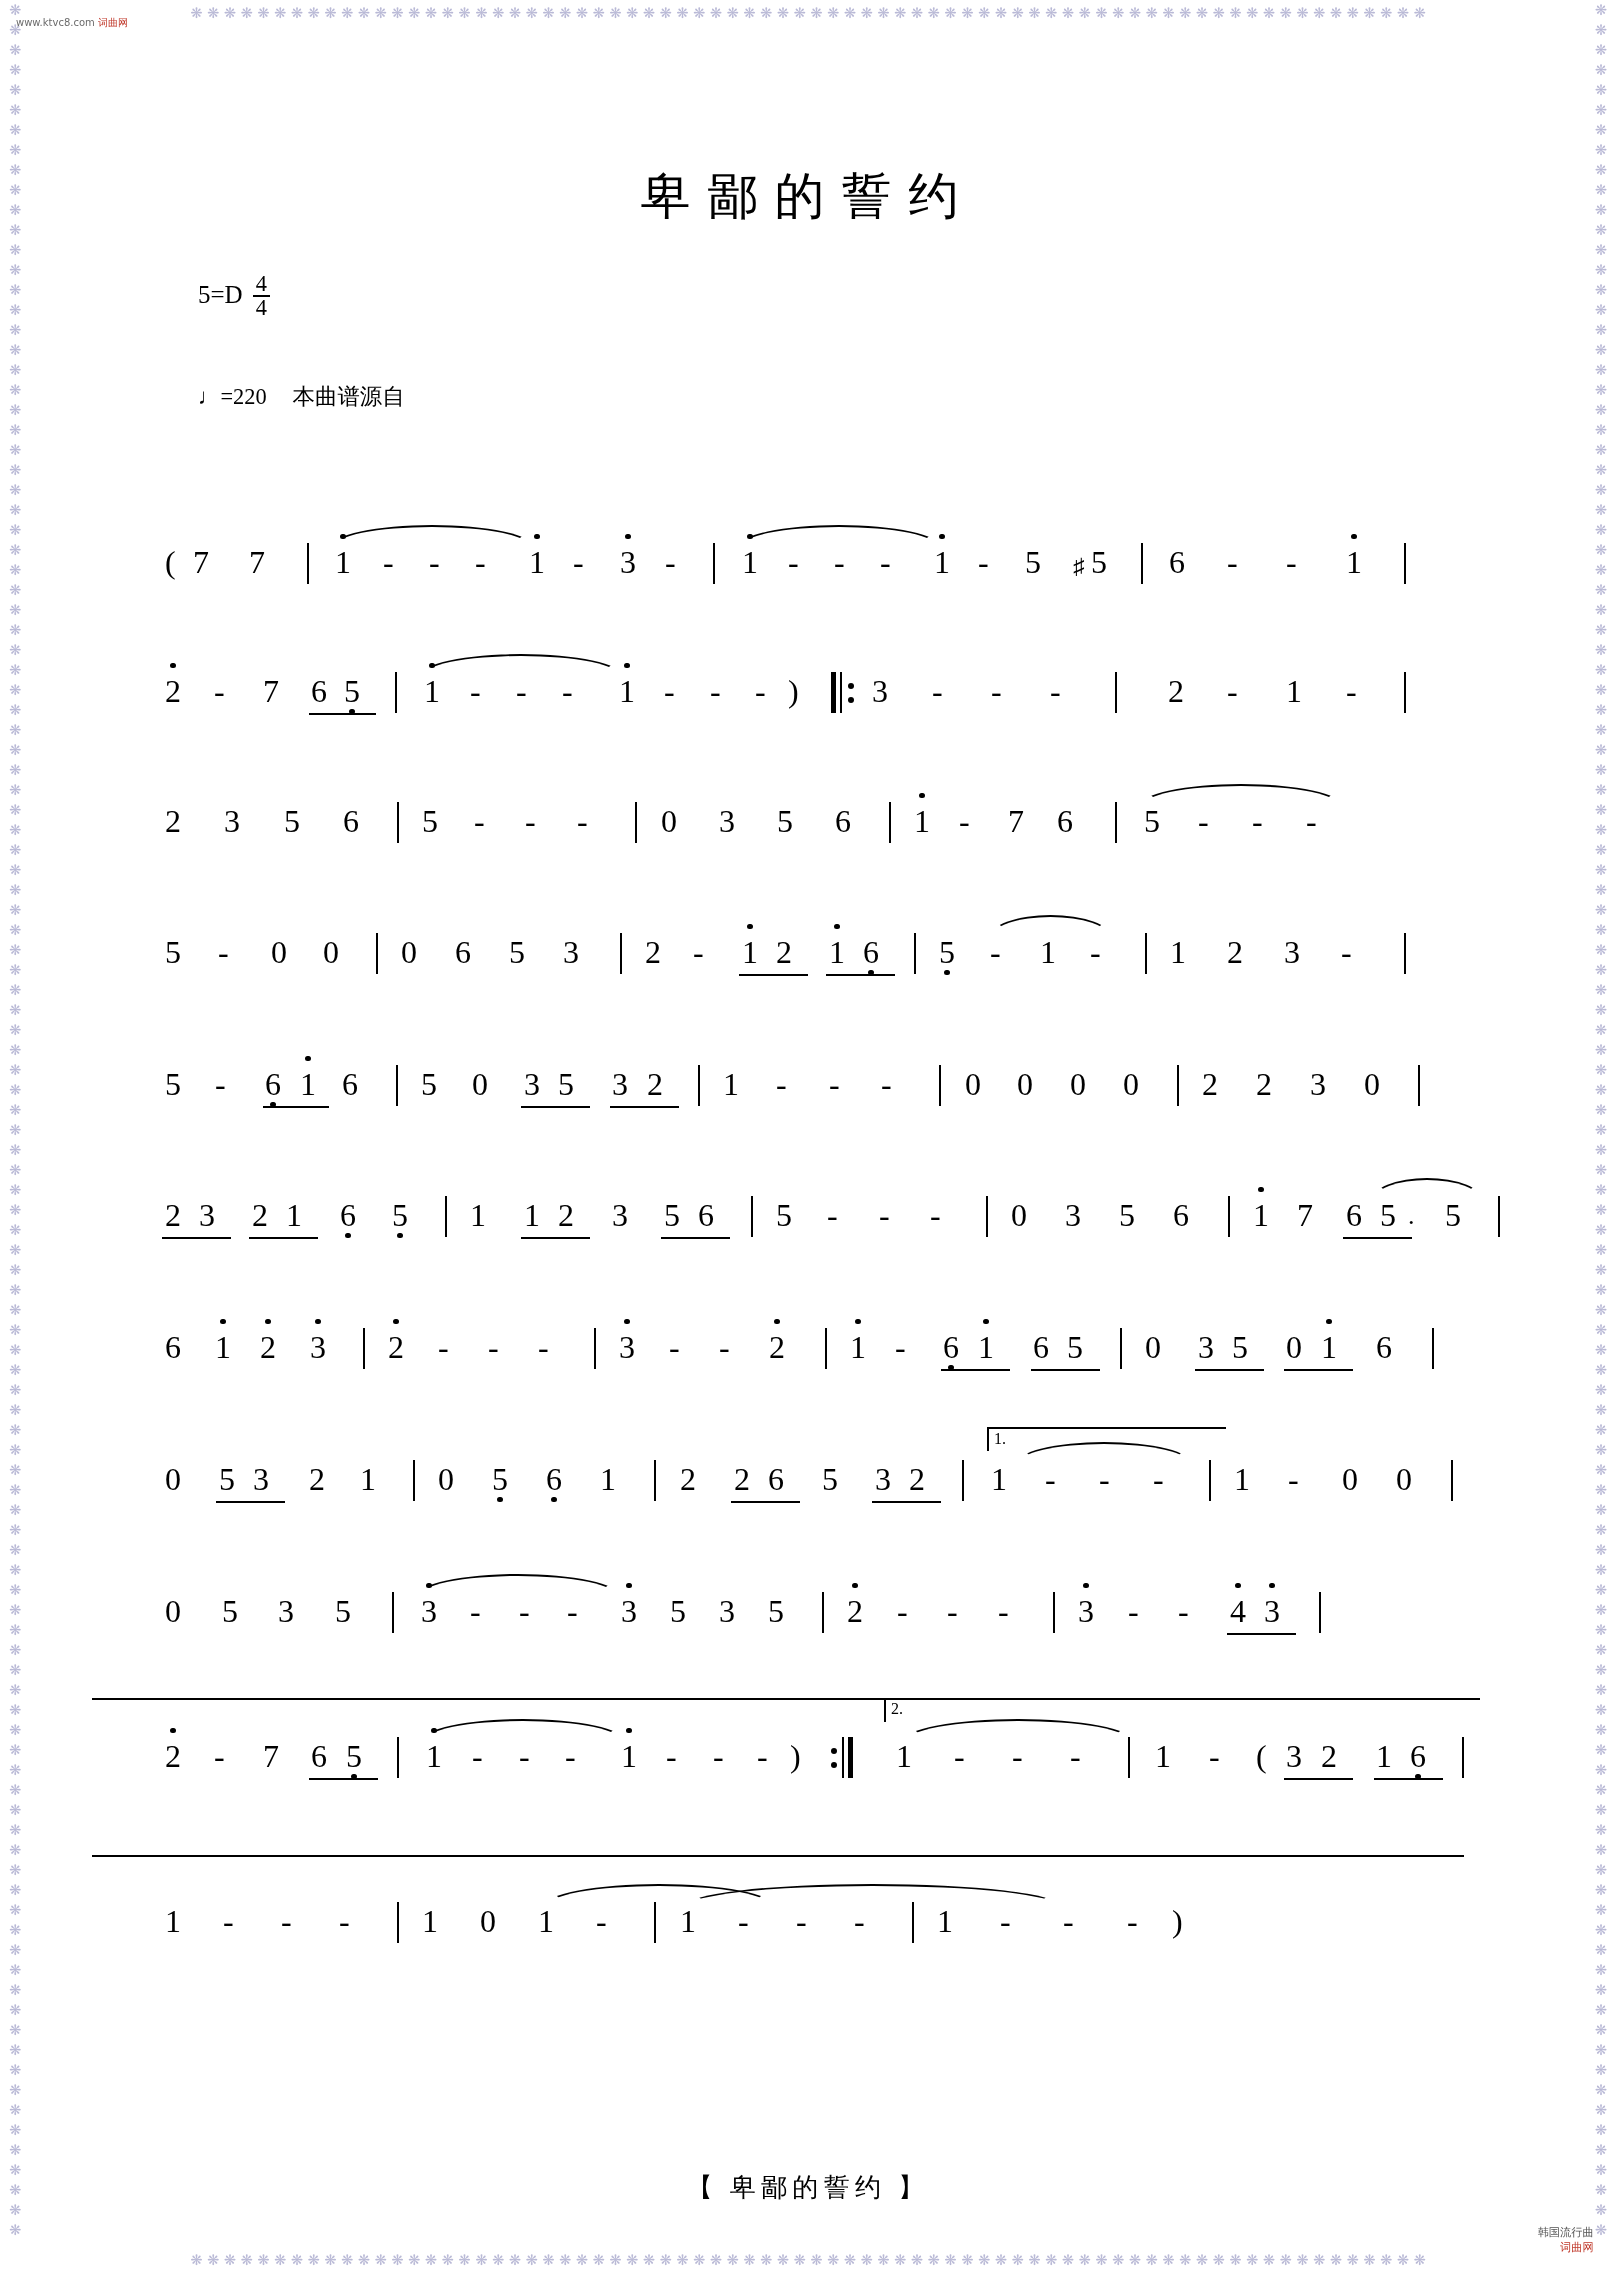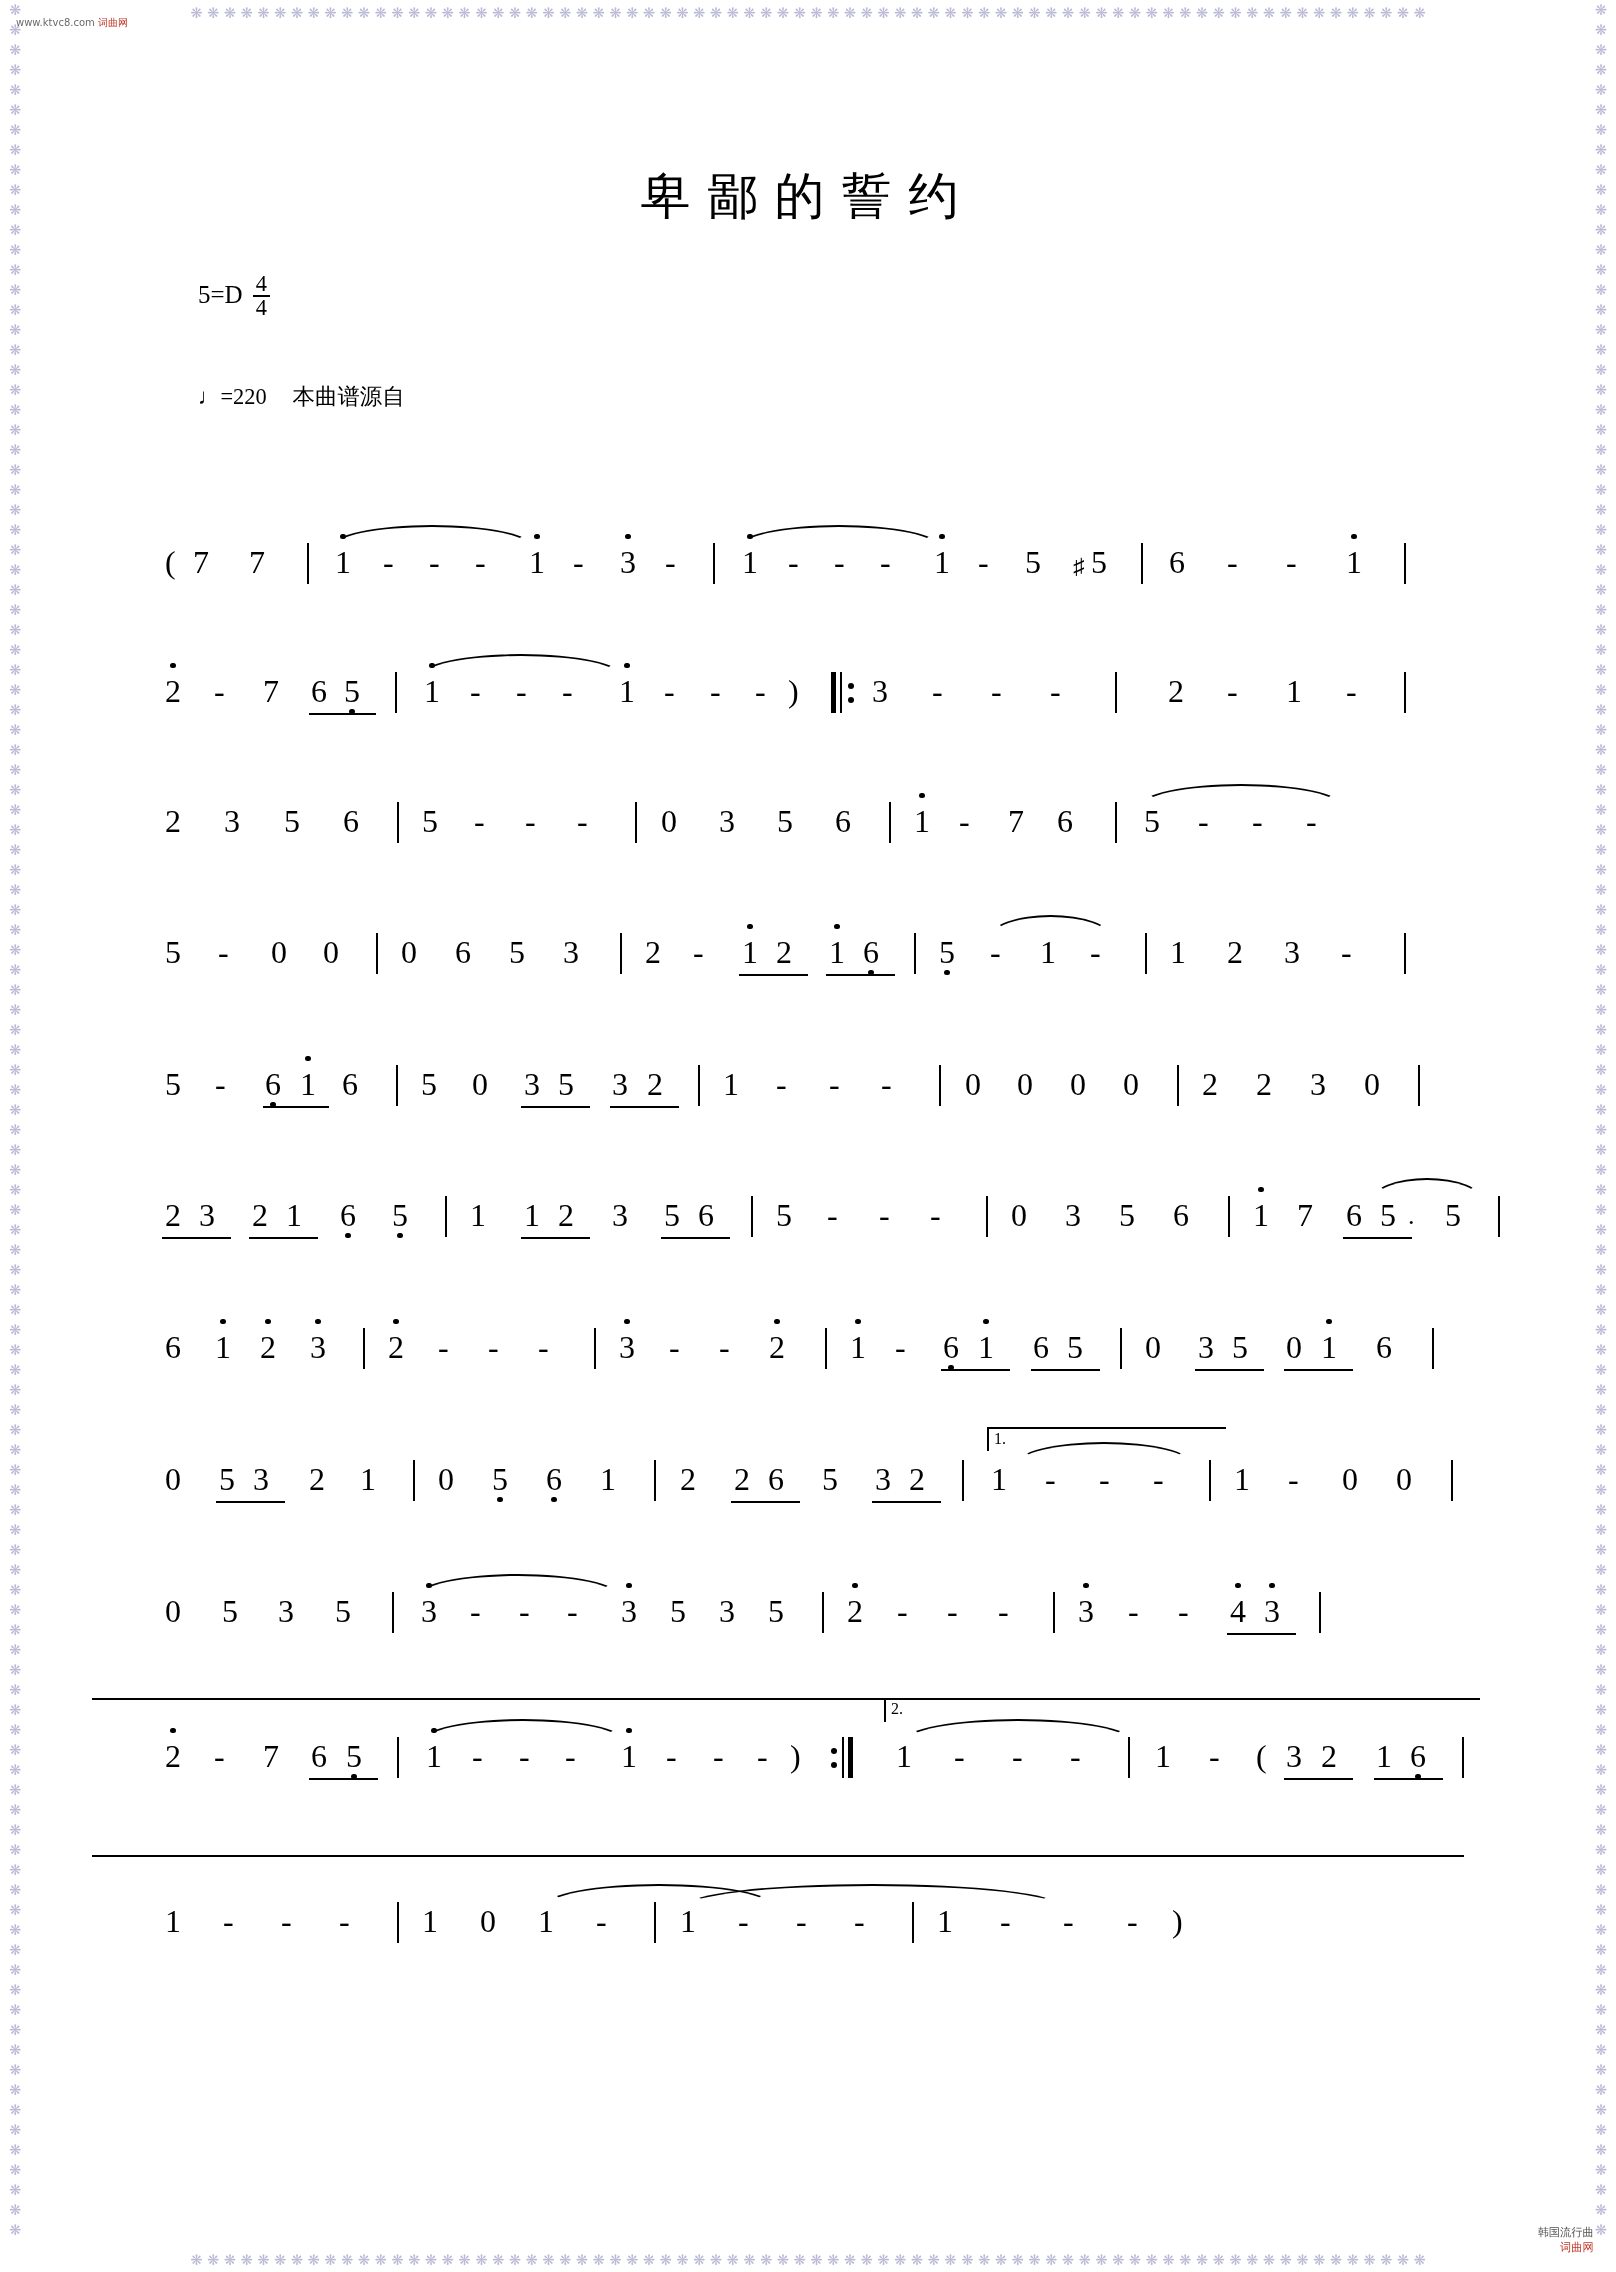--- a/index.html
+++ b/index.html
@@ -882,15 +882,16 @@
       <span class="tok" style="left:772px;">1</span>
       <span class="tok" style="left:835px;">-</span>
       <span class="tok" style="left:898px;">-</span>
       <span class="tok" style="left:962px;">-</span>
       <span class="tok" style="left:1007px;">)</span>
 
       
     </div>
   </div>
 
+  <div class="footer-title">【 卑鄙的誓约 】</div>
 
 </div>
 
 
 </body></html>

